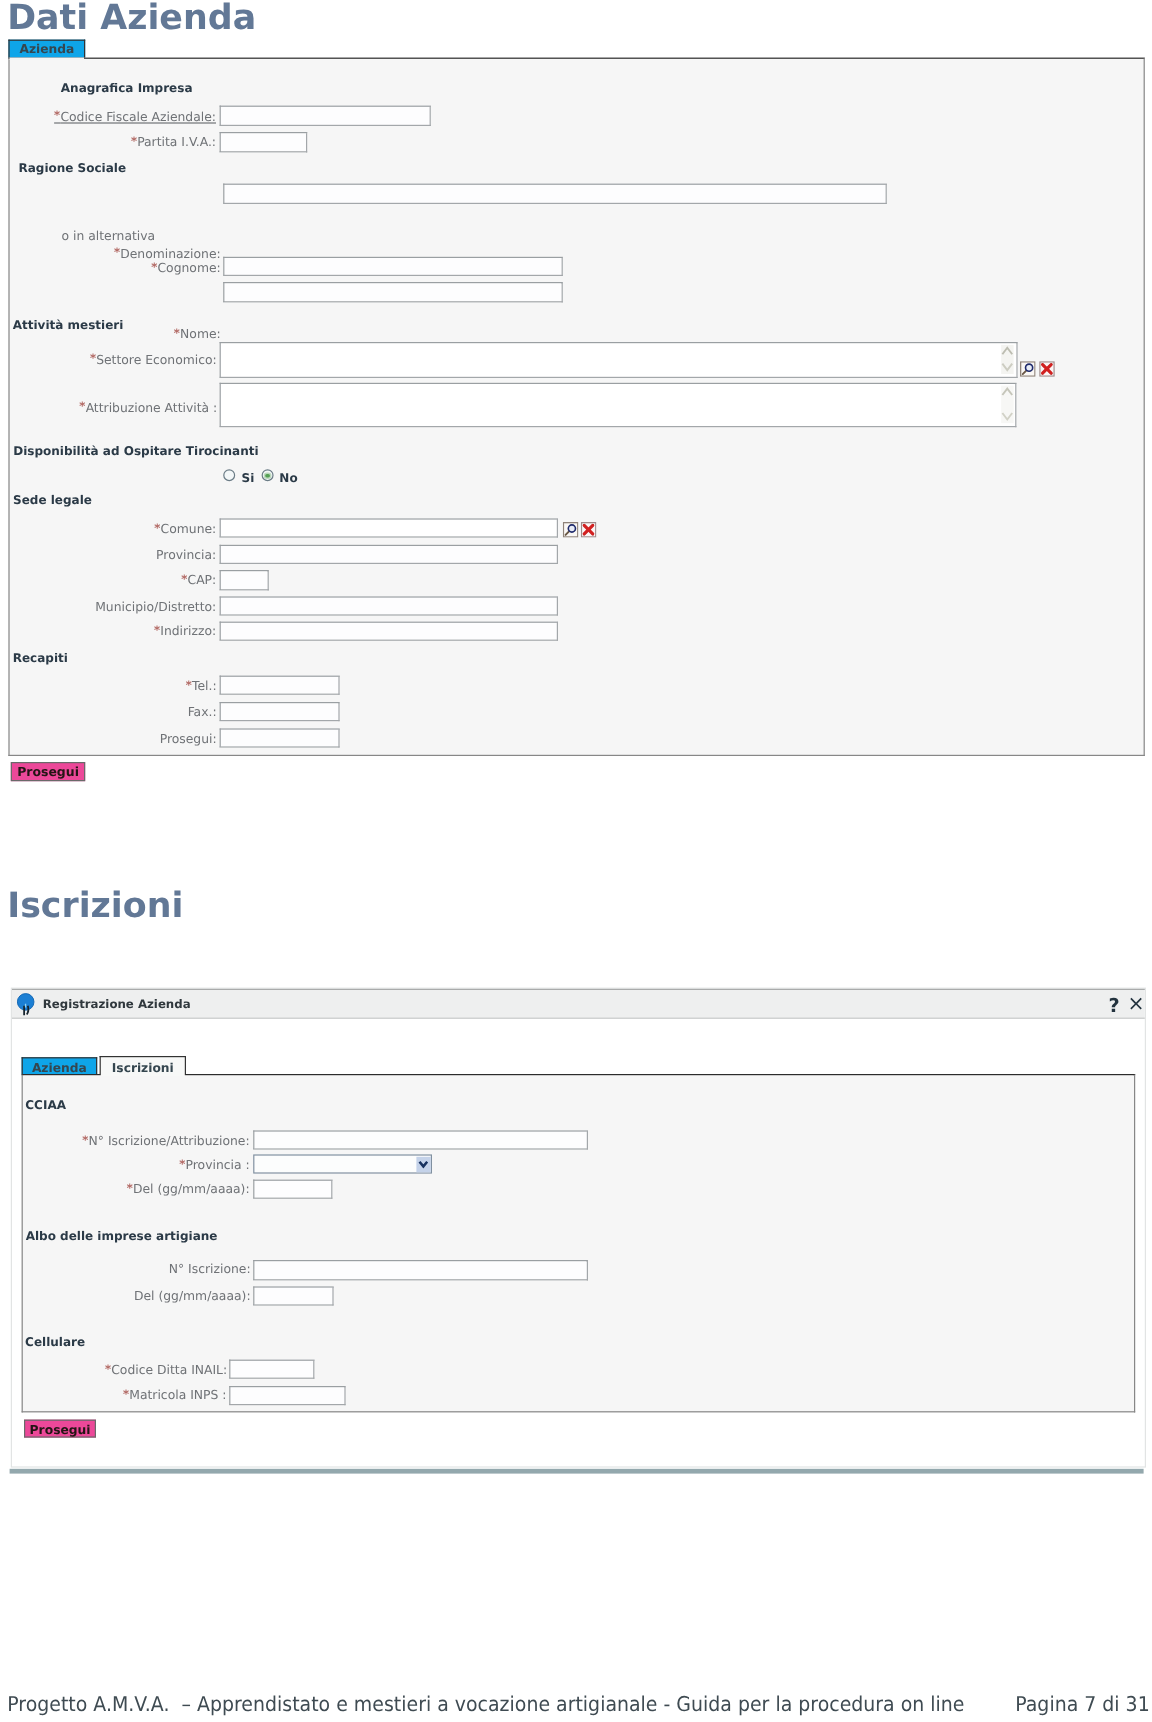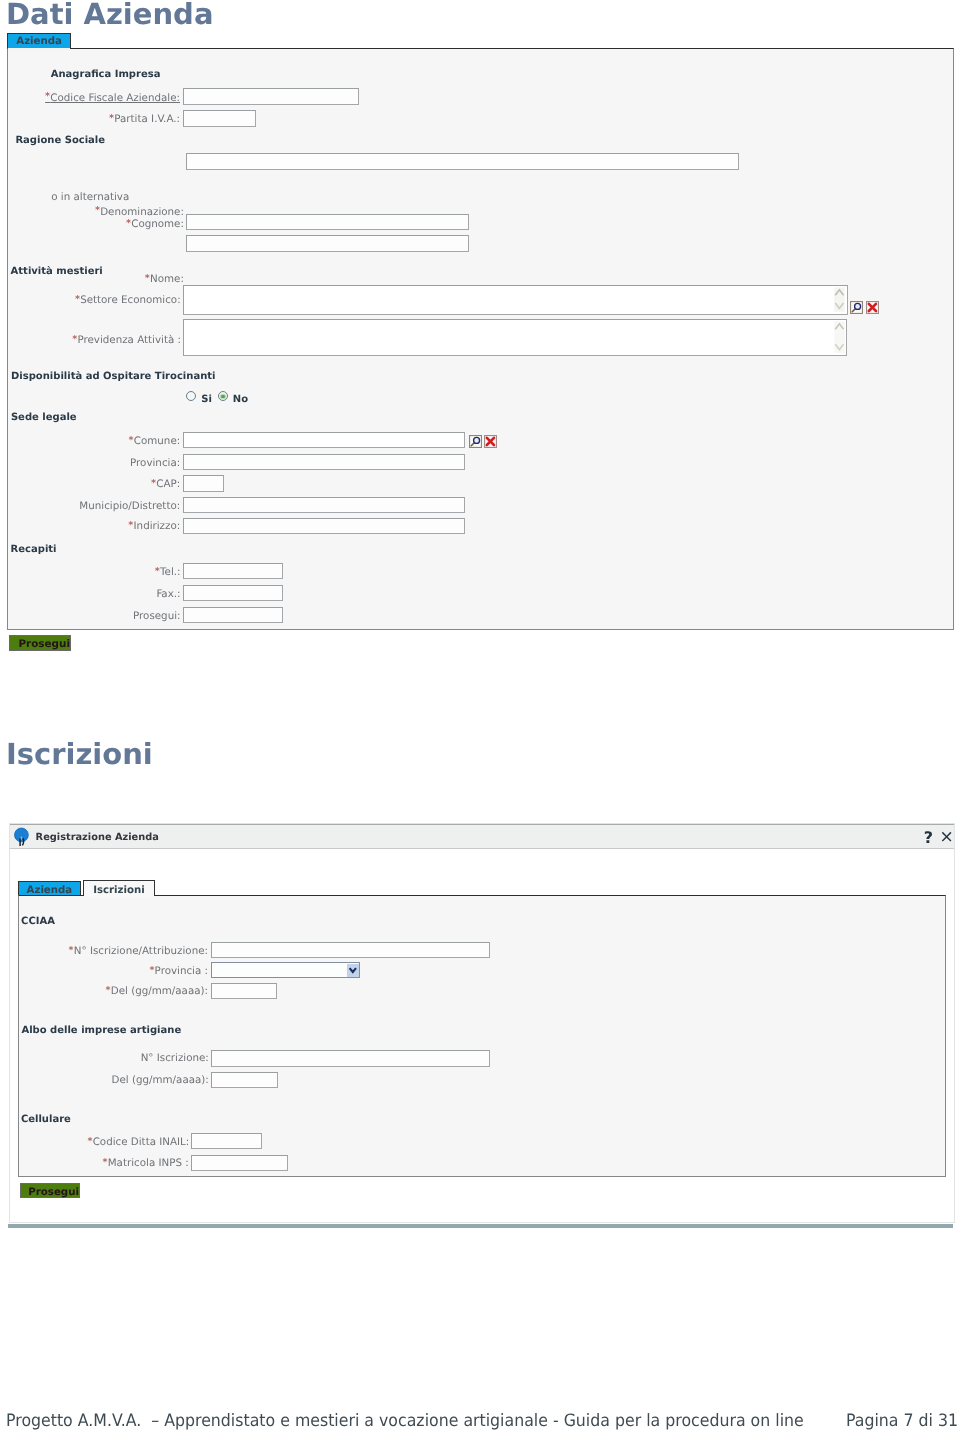--- a/index.html
+++ b/index.html
@@ -14,22 +14,22 @@
   
   .shot{position:absolute;left:0;top:0;width:960px;height:1435px;}
   .panel{position:absolute;background:#f6f6f6;border:1px solid #878787;border-top-color:#2c2c2c;box-sizing:border-box;}
   .tab{position:absolute;background:#0ea5e9;border:1px solid #333333;border-bottom:none;box-sizing:border-box;
        font-size:10.2px;font-weight:bold;color:#35464f;text-align:center;}
   .sec{position:absolute;font-size:10px;font-weight:bold;color:#2b3a47;white-space:nowrap;}
   .lab{position:absolute;font-size:10.3px;color:#6f7276;white-space:nowrap;text-align:right;}
   .req{color:#b06560;font-weight:bold;font-size:9.6px;position:relative;top:-1.2px;letter-spacing:0.2px;}
   .inp{position:absolute;background:#fdfdfe;border:1px solid #9a9fa2;border-right-color:#a3a7aa;border-bottom-color:#a3a7aa;box-sizing:border-box;}
   .note{position:absolute;font-size:10.3px;color:#6f7276;white-space:nowrap;}
-  .btn{position:absolute;background:#4d7c0f;border:1px solid #6a6a6a;box-sizing:border-box;
-       font-size:10.4px;font-weight:bold;color:#241515;text-align:right;}
+  .btn{position:absolute;background:#ec4899;border:1px solid #6a6a6a;box-sizing:border-box;
+       font-size:10.4px;font-weight:bold;color:#241515;text-align:center;}
   .radio{position:absolute;border-radius:50%;border:1px solid #6b7c86;background:#f3f7f8;box-sizing:border-box;}
   .radio-dot{position:absolute;border-radius:50%;background:#55a055;box-shadow:0 0 0 1.2px #bcd9bc;}
   .rlab{position:absolute;font-size:10px;font-weight:bold;color:#2b3a47;white-space:nowrap;}
   .hr{position:absolute;background:#93a8ad;}
   .foot{position:absolute;font-size:17px;color:#3f4b52;white-space:nowrap;transform:scaleX(0.928);transform-origin:left top;}
 </style>
 </head>
 <body>
 
 <div class="doc-h1" style="left:6px;top:1px;">Dati Azienda</div>
@@ -79,21 +79,21 @@
         <circle cx="7" cy="5" r="2.75" fill="#e8ecf6" stroke="#1f2a6b" stroke-width="1.25"></circle>
       </svg></div>
   <div class="abs" id="ico-clear-1" style="left:865.9px;top:299px;"><svg width="13" height="13" viewBox="0 0 12 12">
         <rect x="0.5" y="0.5" width="11" height="11" fill="#fbf4f4" stroke="#9e8a8a"></rect>
         <path d="M2.5 2.3 L9.4 9.5" stroke="#3c2a22" stroke-width="1.5" stroke-linecap="round"></path>
         <path d="M9.4 2.3 L2.5 9.5" stroke="#3c2a22" stroke-width="1.5" stroke-linecap="round"></path>
         <path d="M2.6 2.6 L9.2 9.2" stroke="#d22020" stroke-width="2.4" stroke-linecap="round"></path>
         <path d="M9.2 2.6 L2.6 9.2" stroke="#d22020" stroke-width="2.4" stroke-linecap="round"></path>
       </svg></div>
 
-  <div class="lab" style="right:779px;top:334.3px;"><span class="req">*</span><span>Previdenza Attività :</span></div>
+  <div class="lab" style="right:779px;top:334.3px;"><span class="req">*</span><span>Attribuzione Attività :</span></div>
   <div class="inp" style="left:182.8px;top:319.2px;width:664.4px;height:36.9px;background:#ffffff;"></div>
   <svg class="abs" style="left:834.1px;top:321.4px;" width="11" height="32" viewBox="0 0 11 32">
     <rect x="0.3" y="0.3" width="10.4" height="31.4" fill="#f7f7f5"></rect>
     <path d="M1.3 8.2 L5.4 2.8 L9.5 8.2" fill="none" stroke="#c6c6ba" stroke-width="1.6" stroke-linejoin="miter"></path>
     <path d="M1.3 23.2 L5.4 28.6 L9.5 23.2" fill="none" stroke="#d2d2c7" stroke-width="1.6" stroke-linejoin="miter"></path>
   </svg>
 
   <div class="radio" style="left:186.1px;top:391.3px;width:10.2px;height:10.2px;"></div>
   <div class="rlab" style="left:201.3px;top:393.9px;">Si</div>
   <div class="radio" style="left:218.2px;top:391.3px;width:10.2px;height:10.2px;"></div>

